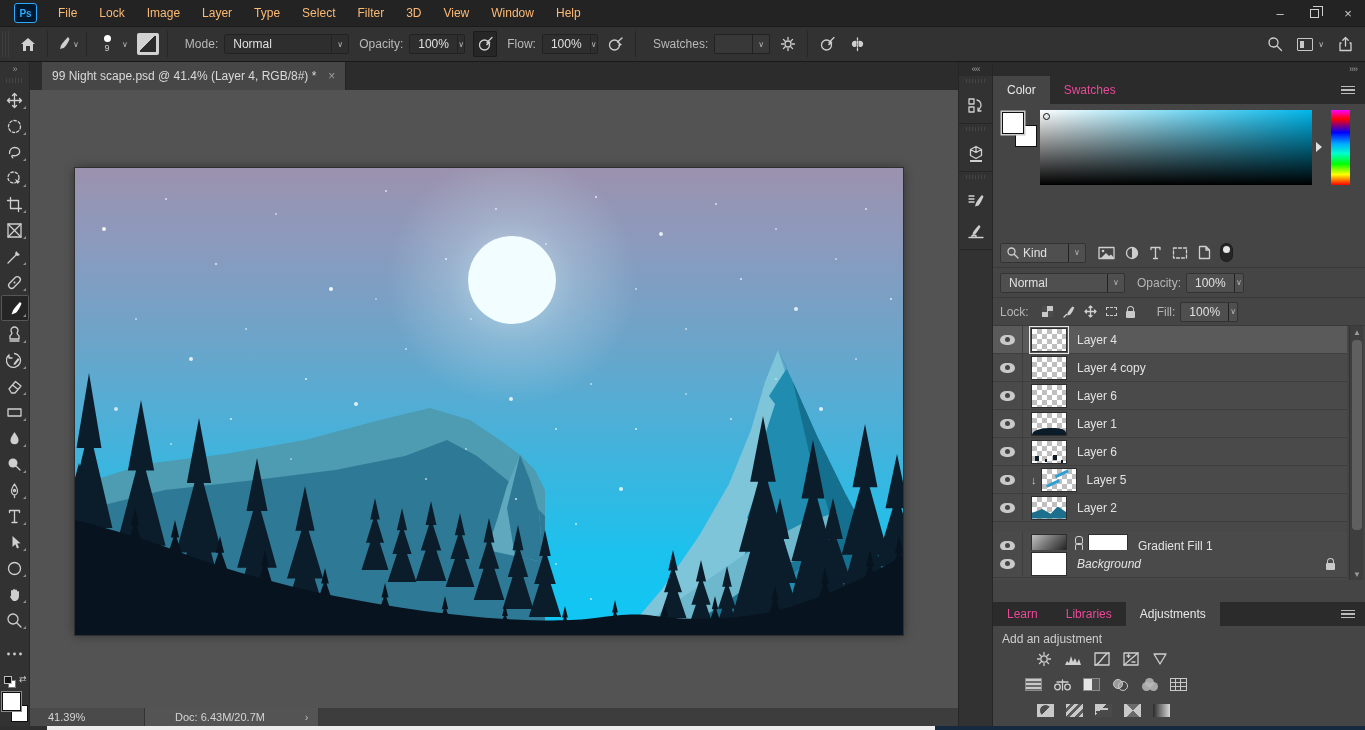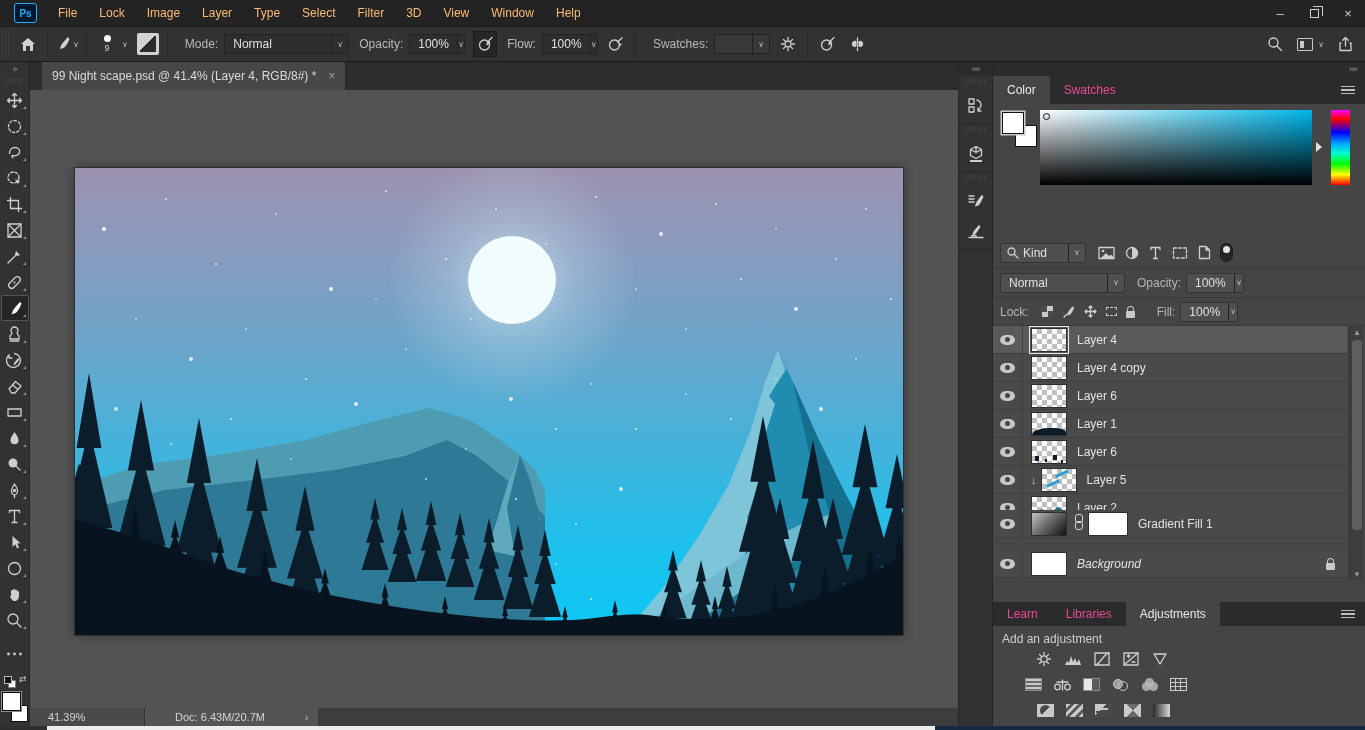--- a/index.html
+++ b/index.html
@@ -741,21 +741,21 @@
         <span class="thumb th-l5" style="margin-left:4px"></span>
         <span class="lname">Layer 5</span>
       </div>
       <div class="lrow" style="top:168px">
         <div class="eye-cell">
             <span class="eye"></span>
           </div>
         <span class="thumb th-l2"></span>
         <span class="lname underline">Layer 2</span>
       </div>
-      <div class="lrow" style="top:184px">
+      <div class="lrow" style="top:206px">
         <div class="eye-cell">
             <span class="eye"></span>
           </div>
         <span class="thumb th-grad"></span>
         <span class="chain8">
             <i></i>
             <i></i>
           </span>
         <span class="mask-thumb"></span>
         <span class="lname">Gradient Fill 1</span>

